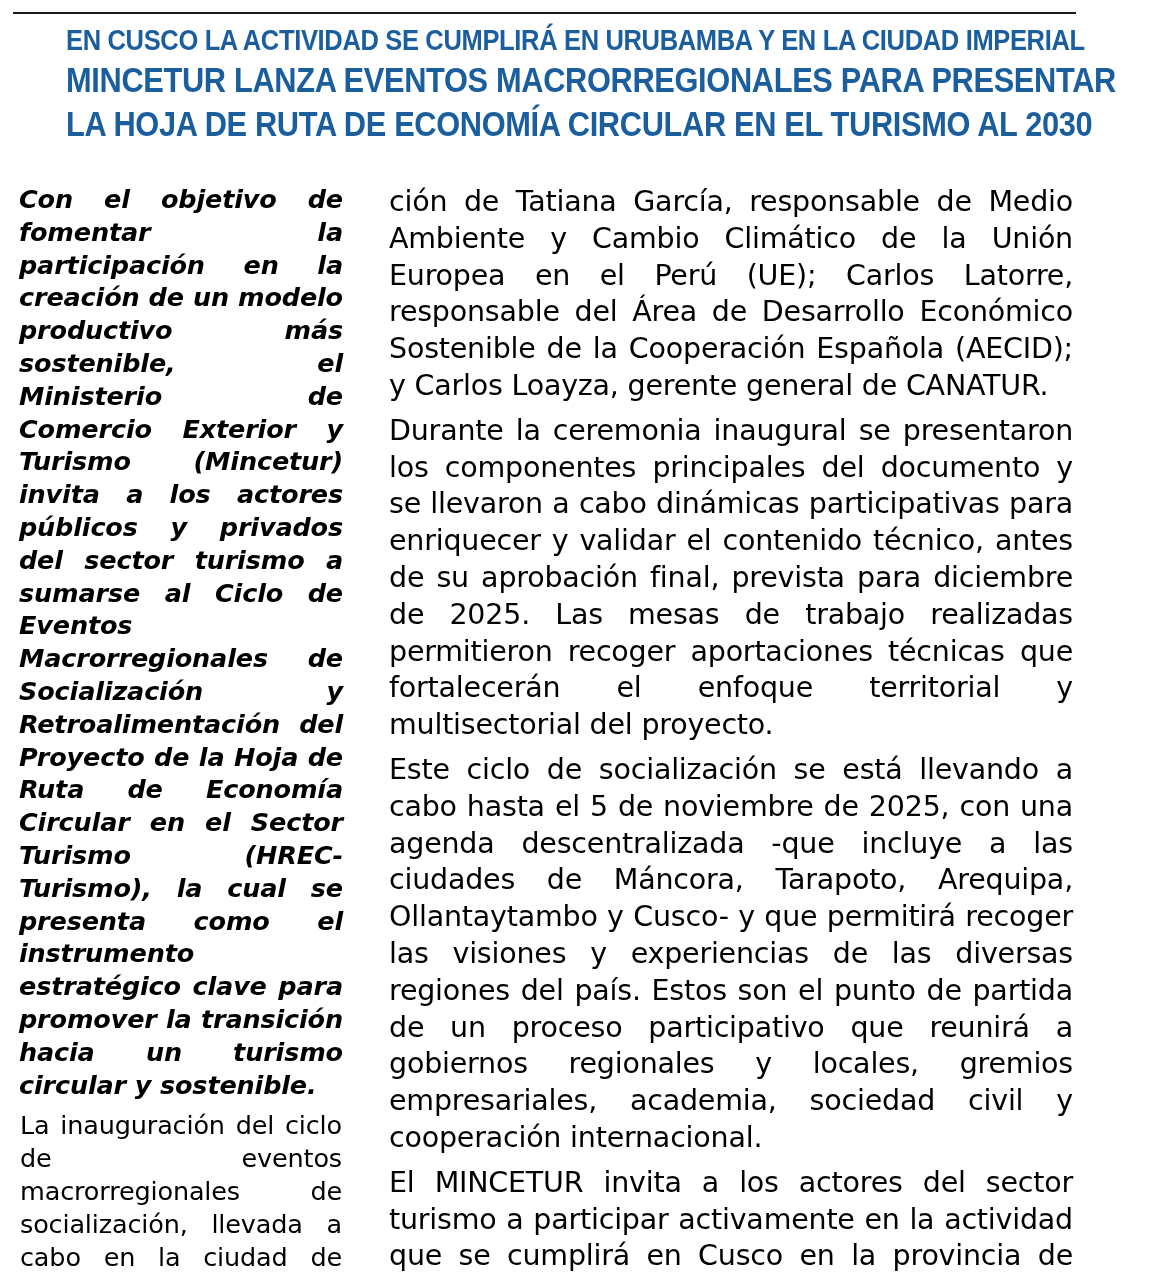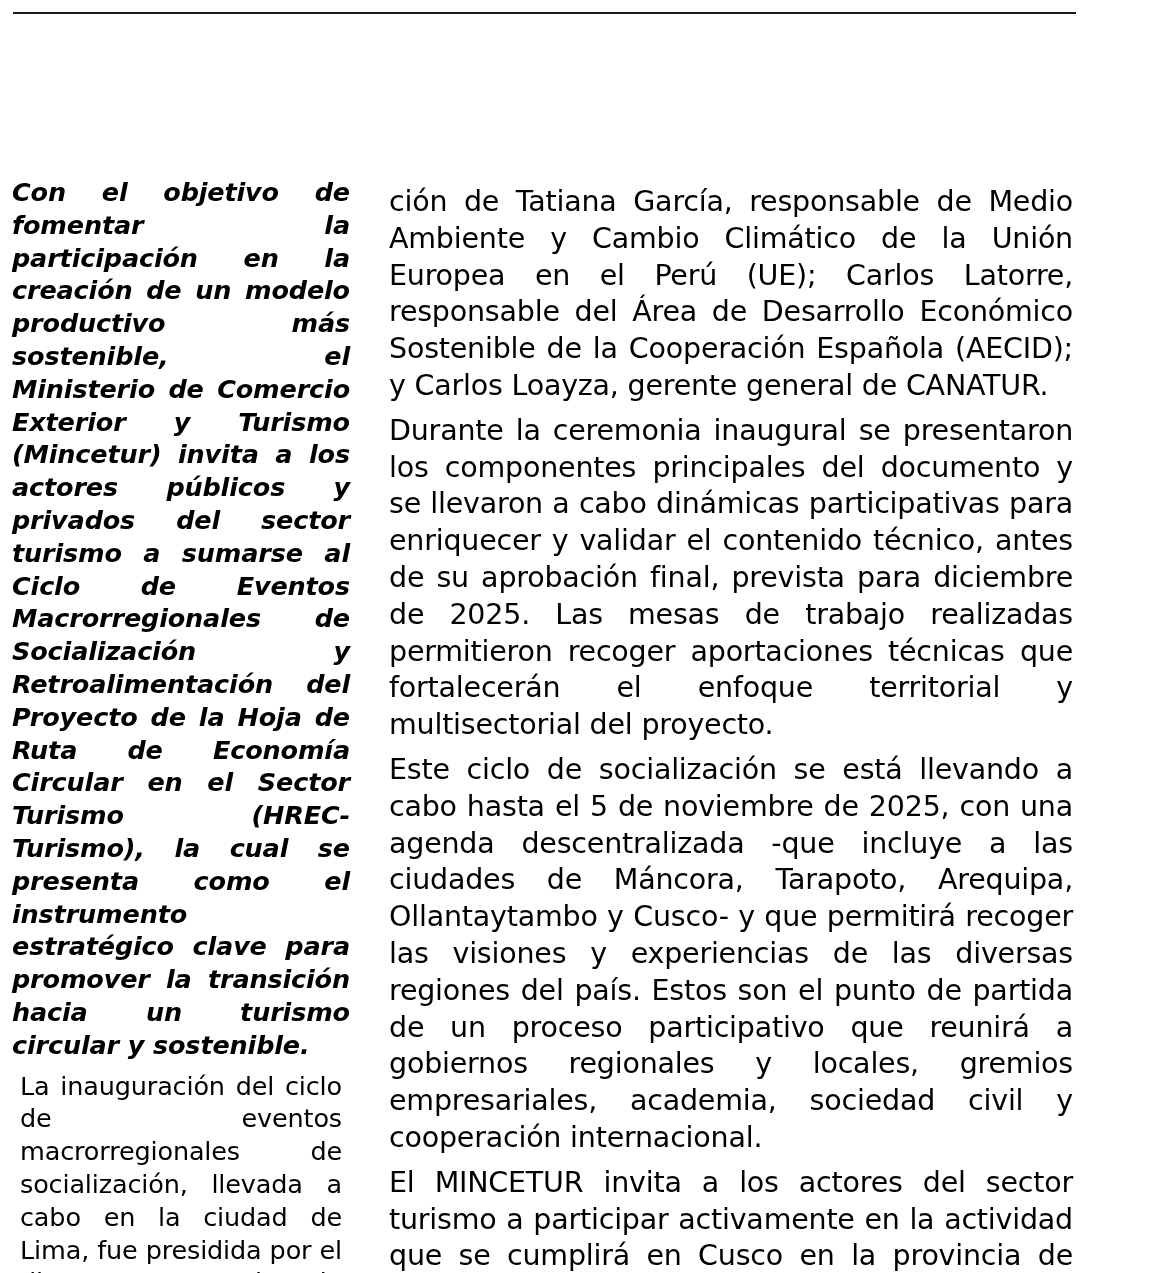--- a/index.html
+++ b/index.html
@@ -91,21 +91,21 @@
   .col-right {
     left: 381px;
     width: 700px;
     font-size: 28.5px;
     line-height: 36.8px;
   }
 
   .lead {
     font-weight: bold;
     font-style: italic;
-    margin: 0;
+    margin: 7px;
     text-align: justify;
   }
 
   .para {
     margin: 8px;
     text-align: justify;
   }
 
   .col-left .para,
   .col-left .lead {
@@ -122,20 +122,25 @@
     text-align-last: left;
   }
 </style>
 </head>
 <body style="background: rgb(255, 255, 255);">
 
 <div class="page">
 
   <div class="top-rule" style="background: rgb(26, 26, 26);"></div>
 
+  <div class="headline">
+    <div class="headline-line headline-kicker" style="color: rgb(27, 94, 158);">EN CUSCO LA ACTIVIDAD SE CUMPLIRÁ EN URUBAMBA  Y EN LA CIUDAD IMPERIAL</div>
+    <div class="headline-line headline-main1" style="color: rgb(27, 94, 158);">MINCETUR LANZA EVENTOS MACRORREGIONALES PARA PRESENTAR</div>
+    <div class="headline-line headline-main2" style="color: rgb(27, 94, 158);">LA HOJA DE RUTA DE ECONOMÍA CIRCULAR EN EL TURISMO AL 2030</div>
+  </div>
 
   <div class="columns">
 
     <div class="col col-left">
       <p class="lead">Con el objetivo de fomentar la participación en la creación de un modelo productivo más sostenible, el Ministerio de Comercio Exterior y Turismo (Mincetur) invita a los actores públicos y privados del sector turismo a sumarse al Ciclo de Eventos Macrorregionales de Socialización y Retroalimentación del Proyecto de la Hoja de Ruta de Economía Circular en el Sector Turismo (HREC-Turismo), la cual se presenta como el instrumento estratégico clave para promover la transición hacia un turismo circular y sostenible.</p>
       <p class="para">La inauguración del ciclo de eventos macrorregionales de socialización, llevada a cabo en la ciudad de Lima, fue presidida por el director general de Políticas de Desarrollo Turístico del Mincetur, Bratzo Bartra, y contó con la participa-</p>
     </div>
 
     <div class="col col-right">
       <p class="para">ción de Tatiana García, responsable de Medio Ambiente y Cambio Climático de la Unión Europea en el Perú (UE); Carlos Latorre, responsable del Área de Desarrollo Económico Sostenible de la Cooperación Española (AECID); y Carlos Loayza, gerente general de CANATUR.</p>

